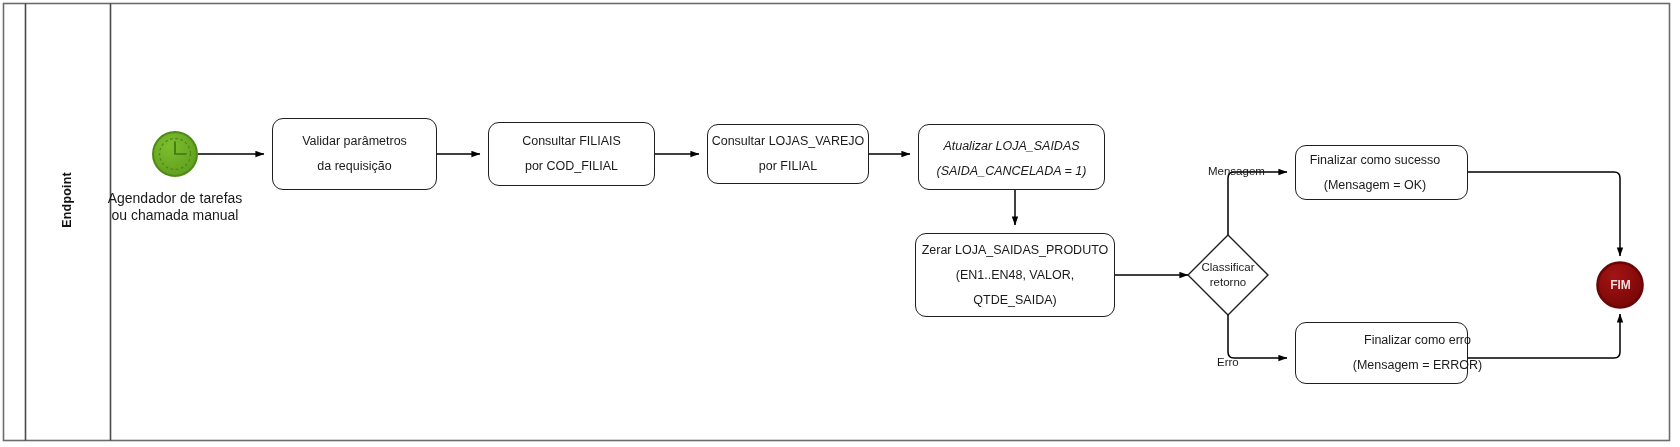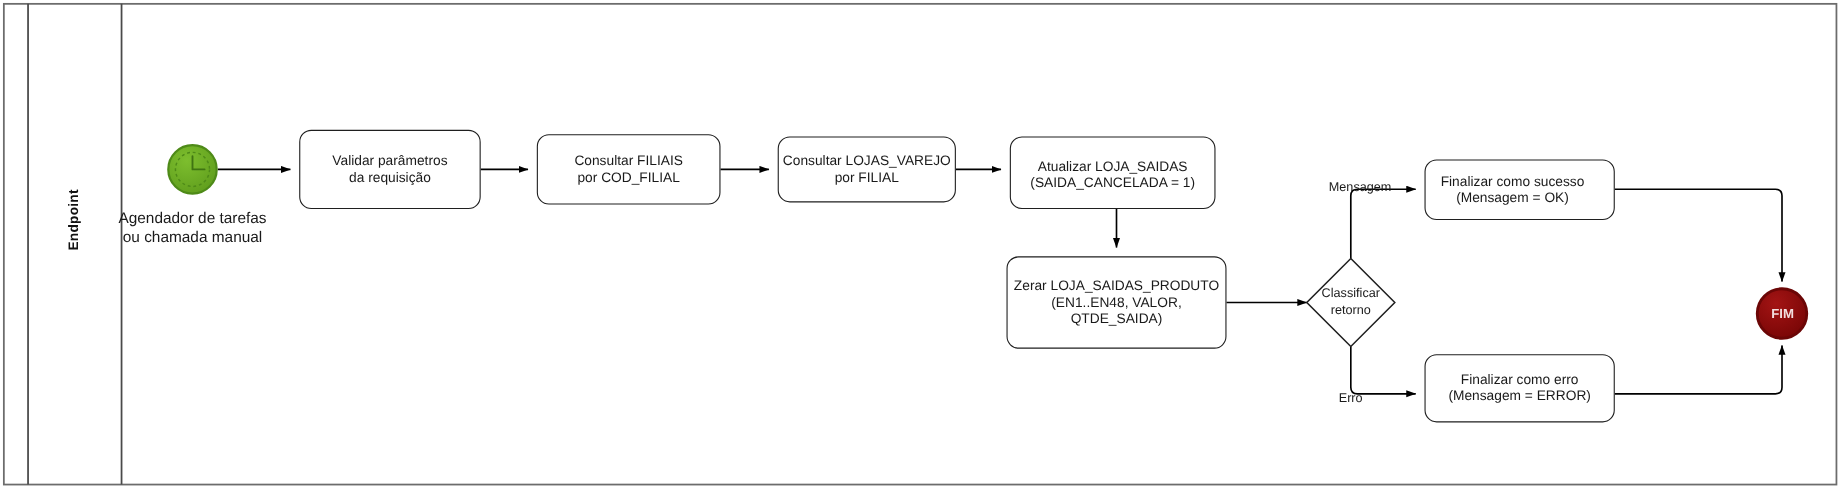--- a/index.html
+++ b/index.html
@@ -6,21 +6,21 @@
   body{font-family:"Liberation Sans",sans-serif;}
   #stage{position:relative;width:1680px;height:447px;background:#ffffff;overflow:hidden;}
   #svg-layer{position:absolute;left:0;top:0;width:1680px;height:447px;}
 
   .node-label{
     position:absolute;
     display:flex;align-items:center;justify-content:center;
     text-align:center;
     color:#1a1a1a;
     font-size:12.5px;
-    line-height:15px;
+    line-height:25px;
     white-space:pre-line;
     pointer-events:none;
   }
   .task-box{
     position:absolute;
     background:#ffffff;
     border:1.4px solid #1f1f1f;
     border-radius:11px;
     box-sizing:border-box;
   }
@@ -122,33 +122,33 @@
 
   <div class="task-box" style="left:488px;top:122px;width:167px;height:64px;"></div>
   <div class="node-label" style="left:488px;top:122px;width:167px;height:64px;">Consultar FILIAIS
 por COD_FILIAL</div>
 
   <div class="task-box" style="left:707px;top:124px;width:162px;height:60px;"></div>
   <div class="node-label" style="left:707px;top:124px;width:162px;height:60px;">Consultar LOJAS_VAREJO
 por FILIAL</div>
 
   <div class="task-box" style="left:918px;top:124px;width:187px;height:66px;"></div>
-  <div class="node-label" style="left:918px;top:124px;width:187px;height:69px;">Atualizar LOJA_SAIDAS
+  <div class="node-label" style="left:918px;top:124px;width:187px;height:69px;font-style:italic;">Atualizar LOJA_SAIDAS
 (SAIDA_CANCELADA = 1)</div>
 
   <div class="task-box" style="left:915px;top:233px;width:200px;height:84px;"></div>
   <div class="node-label" style="left:915px;top:233px;width:200px;height:84px;">Zerar LOJA_SAIDAS_PRODUTO
 (EN1..EN48, VALOR, QTDE_SAIDA)</div>
 
   <div class="task-box" style="left:1295px;top:145px;width:173px;height:55px;"></div>
   <div class="node-label" style="left:1295px;top:145px;width:160px;height:55px;text-align:center;">Finalizar como sucesso
 (Mensagem = OK)</div>
 
   <div class="task-box" style="left:1295px;top:322px;width:173px;height:62px;"></div>
-  <div class="node-label" style="left:1295px;top:322px;width:173px;height:62px;">Finalizar como erro
+  <div class="node-label" style="left:1295px;top:322px;width:173px;height:62px;padding-left:36px;">Finalizar como erro
 (Mensagem = ERROR)</div>
 
   <div class="node-label" style="left:1188px;top:255px;width:80px;height:40px;font-size:11.5px;line-height:15px;">Classificar
 retorno</div>
 
   <div class="edge-label" style="left:1208px;top:165px;">Mensagem</div>
   <div class="edge-label" style="left:1217px;top:356px;">Erro</div>
 
   <div class="end-text" style="left:1598px;top:278px;width:45px;">FIM</div>
 

